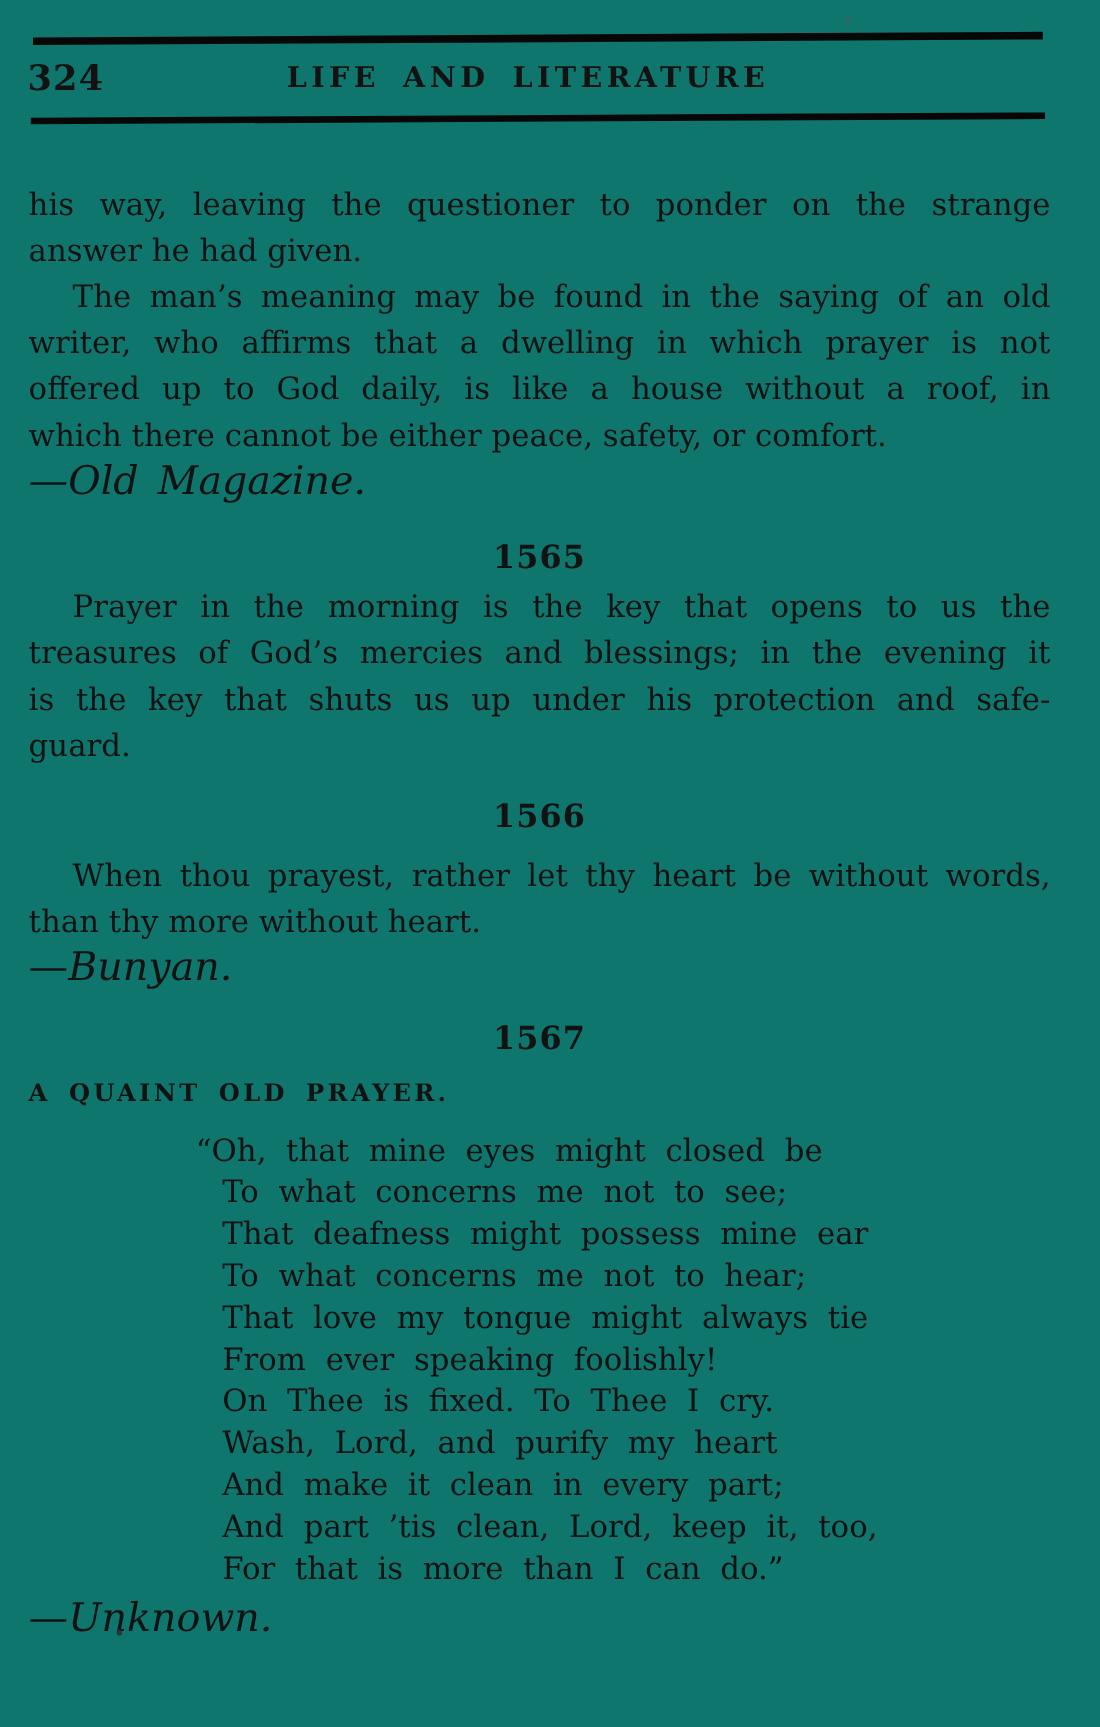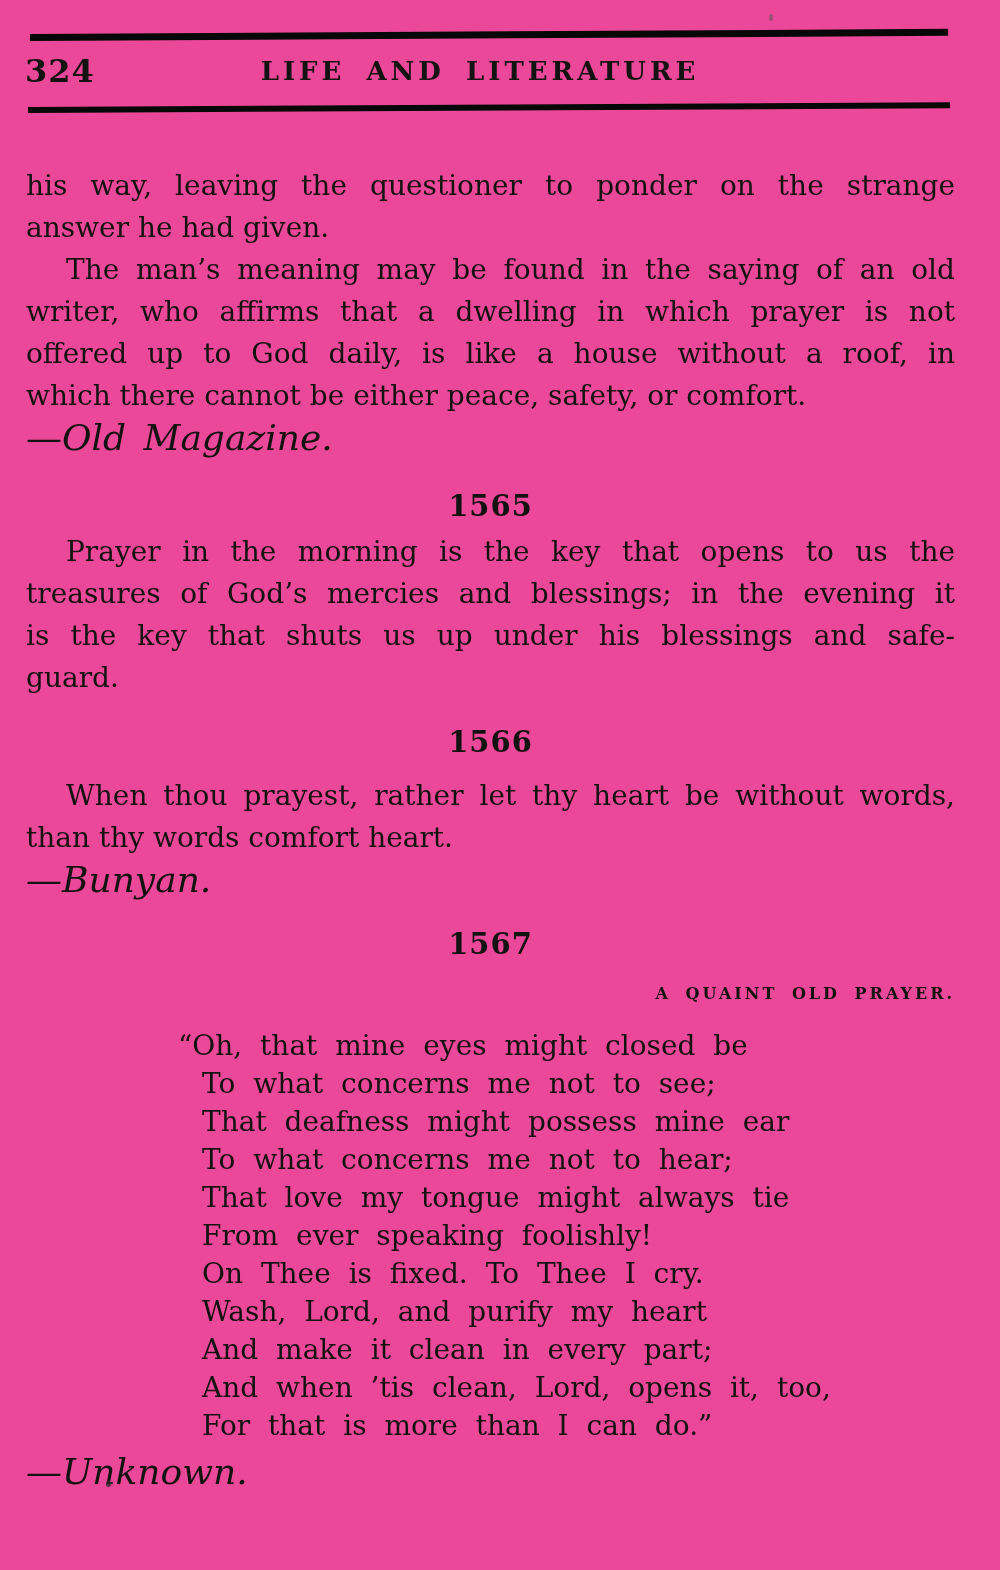--- a/index.html
+++ b/index.html
@@ -1,20 +1,20 @@
 <!DOCTYPE html>
 <html><head>
 <meta charset="utf-8">
 <style>
   html,body { margin:0; padding:0; background:#e8e8e8; }
   .page {
     position:relative;
     width:1000px; height:1570px;
     margin:0 auto;
-    background:#ec4899;
+    background:#0f766e;
     color:#121212;
     font-family:"DejaVu Serif","Liberation Serif",serif;
     overflow:hidden;
   }
   
   .rule { background:#070707; transform-origin:left center; }
   .rule-top { margin:34px 0 0 30px; width:918px; height:7px; transform:rotate(-0.32deg); }
   .rule-bottom { margin:13px 0 0 28px; width:922px; height:6px; transform:rotate(-0.3deg); }
   .header-row { position:relative; height:44px; margin-top:9px; }
   .page-number {
@@ -40,22 +40,22 @@
   .section-number {
     text-align:center; font-size:29px; font-weight:bold;
     line-height:42px; letter-spacing:1px;
   }
   .sec-1565 { margin-top:26px; }
   .p-1565 { margin-top:4px; }
   .sec-1566 { margin-top:22px; }
   .p-1566 { margin-top:12px; }
   .sec-1567 { margin-top:22px; }
   .poem-title {
-    margin-top:14px; text-align:right;
-    font-size:16px; font-weight:bold; letter-spacing:3px; line-height:30px;
+    margin-top:14px; text-align:left;
+    font-size:22px; font-weight:bold; letter-spacing:3px; line-height:30px;
     word-spacing:6px;
   }
   .poem {
     margin:18px 0 0 176px;
     font-size:28px; line-height:38px; word-spacing:9px;
   }
   .poem-line { white-space:nowrap; }
   .hang { margin-left:-24px; }
   .attr-unknown { margin-top:6px; }
   
@@ -93,44 +93,44 @@
       <div class="jline">offered up to God daily, is like a house without a roof, in</div>
       <div class="lline">which there cannot be either peace, safety, or comfort.</div>
     </div>
 
     <div class="attribution">—Old Magazine.</div>
 
     <div class="section-number sec-1565">1565</div>
     <div class="prose p-1565">
       <div class="jline indent">Prayer in the morning is the key that opens to us the</div>
       <div class="jline">treasures of God’s mercies and blessings; in the evening it</div>
-      <div class="jline">is the key that shuts us up under his blessings and safe-</div>
+      <div class="jline">is the key that shuts us up under his protection and safe-</div>
       <div class="lline">guard.</div>
     </div>
 
     <div class="section-number sec-1566">1566</div>
     <div class="prose p-1566">
       <div class="jline indent">When thou prayest, rather let thy heart be without words,</div>
-      <div class="lline">than thy words comfort heart.</div>
+      <div class="lline">than thy more without heart.</div>
     </div>
     <div class="attribution">—Bunyan.</div>
 
     <div class="section-number sec-1567">1567</div>
     <div class="poem-title">A QUAINT OLD PRAYER.</div>
 
     <div class="poem">
       <div class="poem-line hang">“Oh, that mine eyes might closed be</div>
       <div class="poem-line">To what concerns me not to see;</div>
       <div class="poem-line">That deafness might possess mine ear</div>
       <div class="poem-line">To what concerns me not to hear;</div>
       <div class="poem-line">That love my tongue might always tie</div>
       <div class="poem-line">From ever speaking foolishly!</div>
       <div class="poem-line">On Thee is fixed.  To Thee I cry.</div>
       <div class="poem-line">Wash, Lord, and purify my heart</div>
       <div class="poem-line">And make it clean in every part;</div>
-      <div class="poem-line">And when ’tis clean, Lord, opens it, too,</div>
+      <div class="poem-line">And part ’tis clean, Lord, keep it, too,</div>
       <div class="poem-line">For that is more than I can do.”</div>
     </div>
 
     <div class="attribution attr-unknown">—Unknown.</div>
 
   </div>
 </div>
 
 </body></html>

